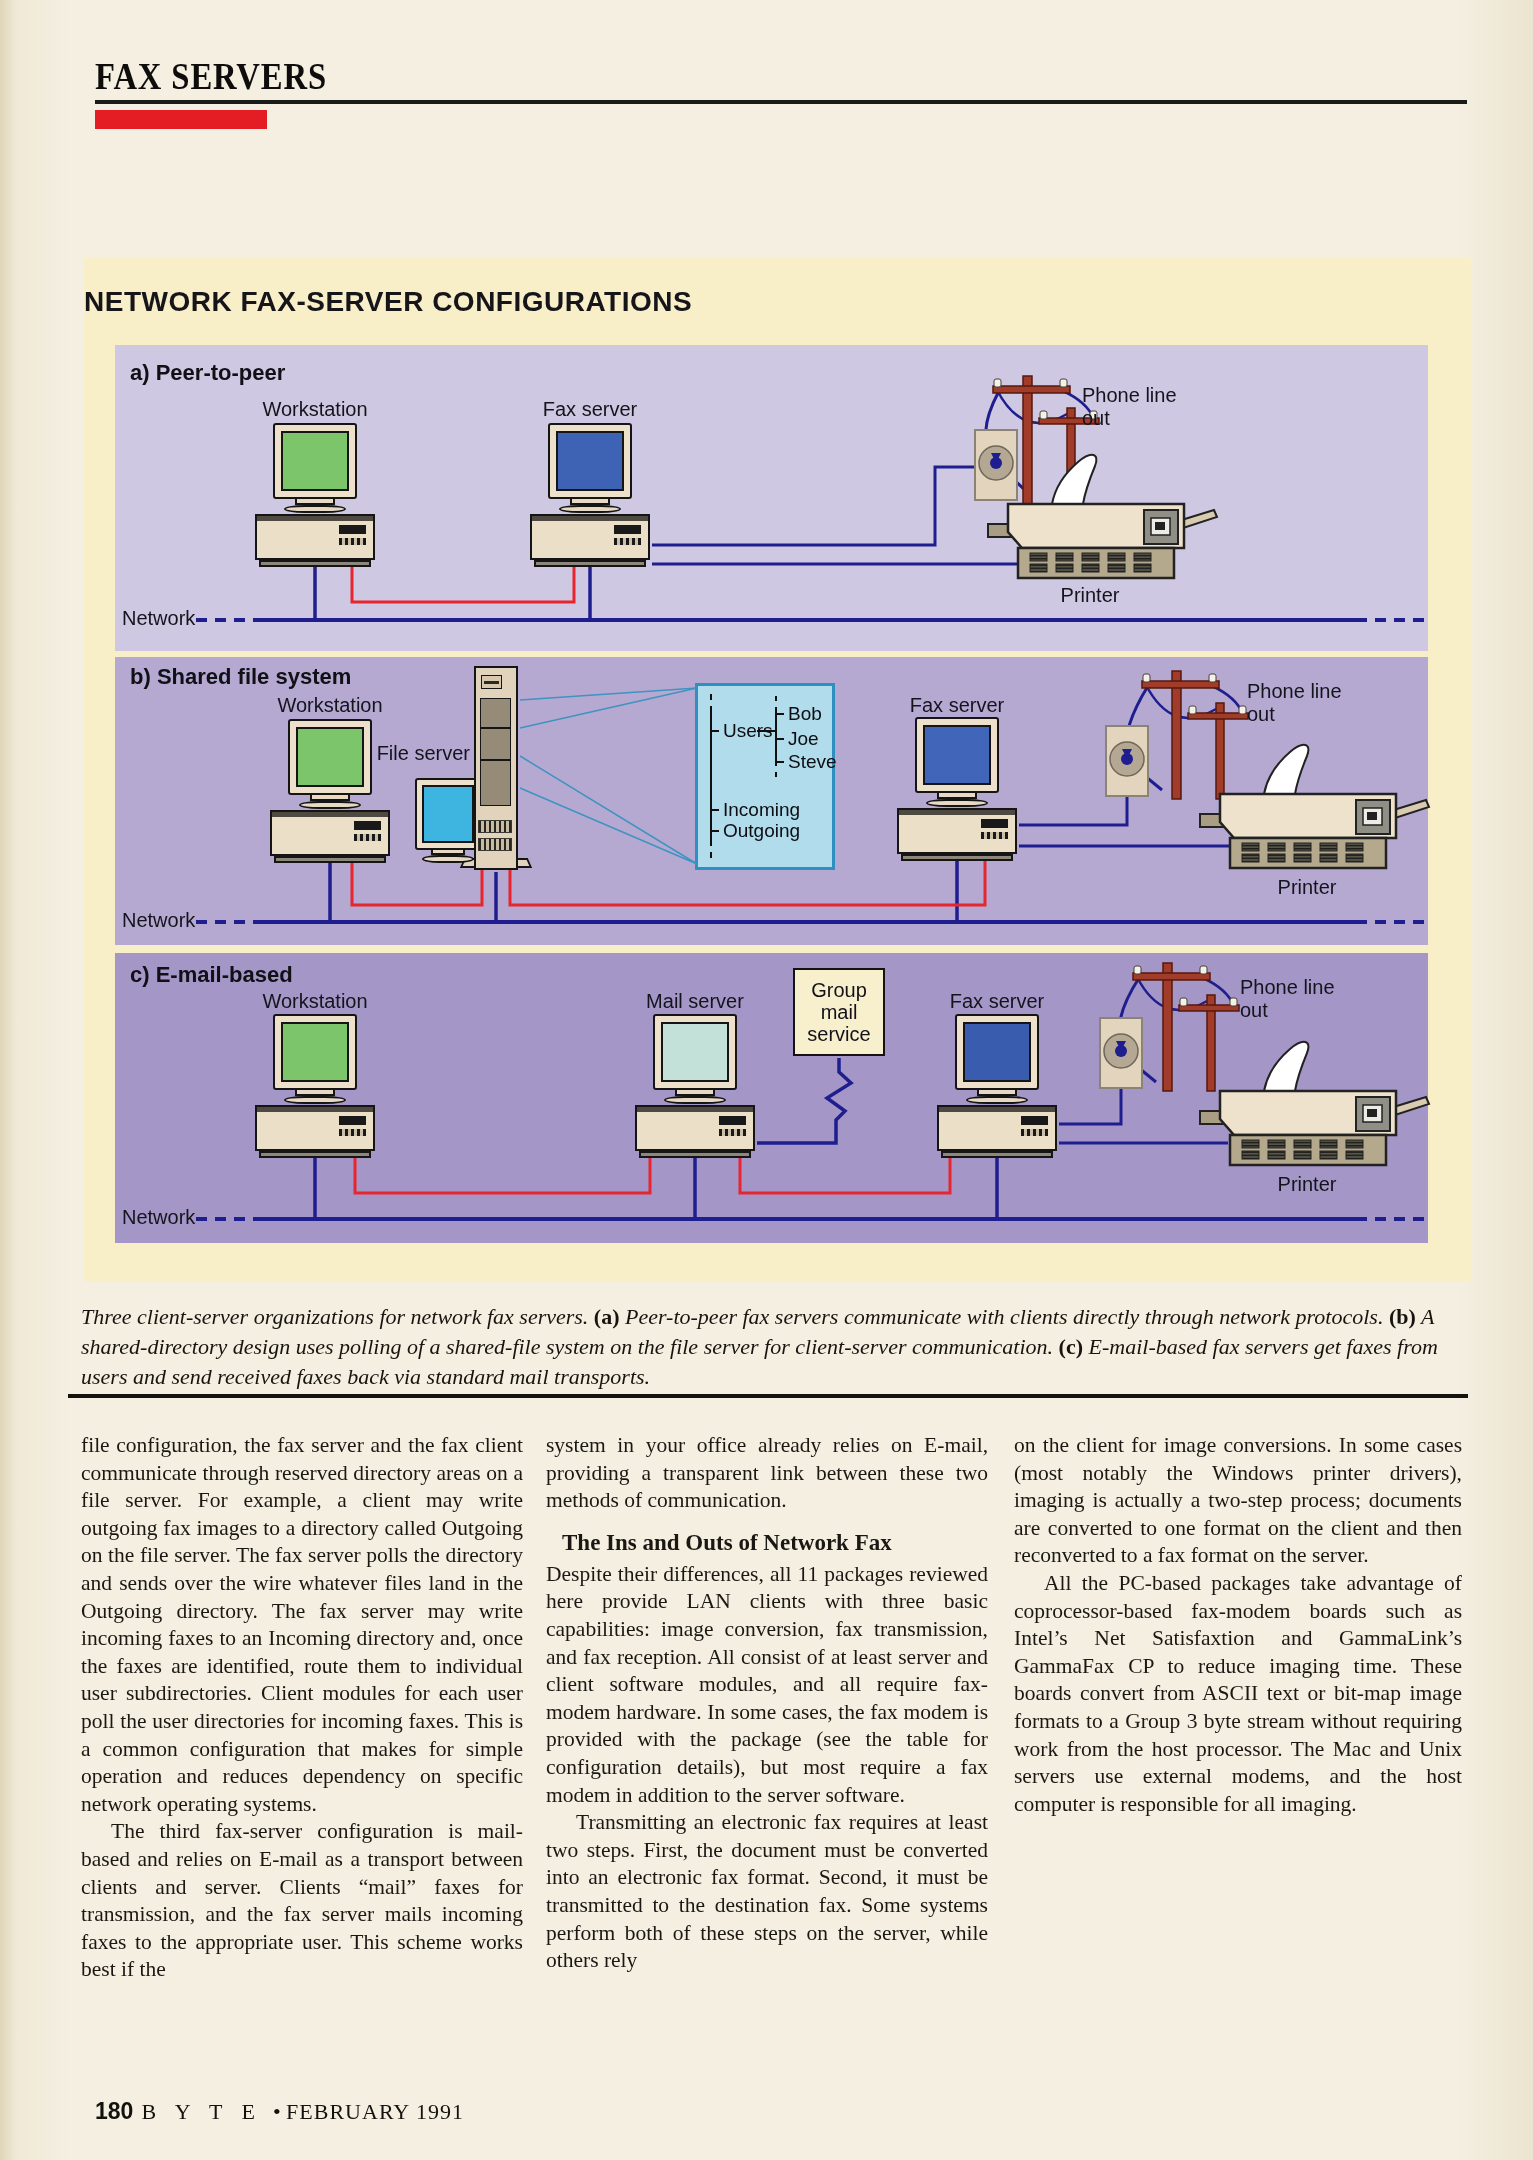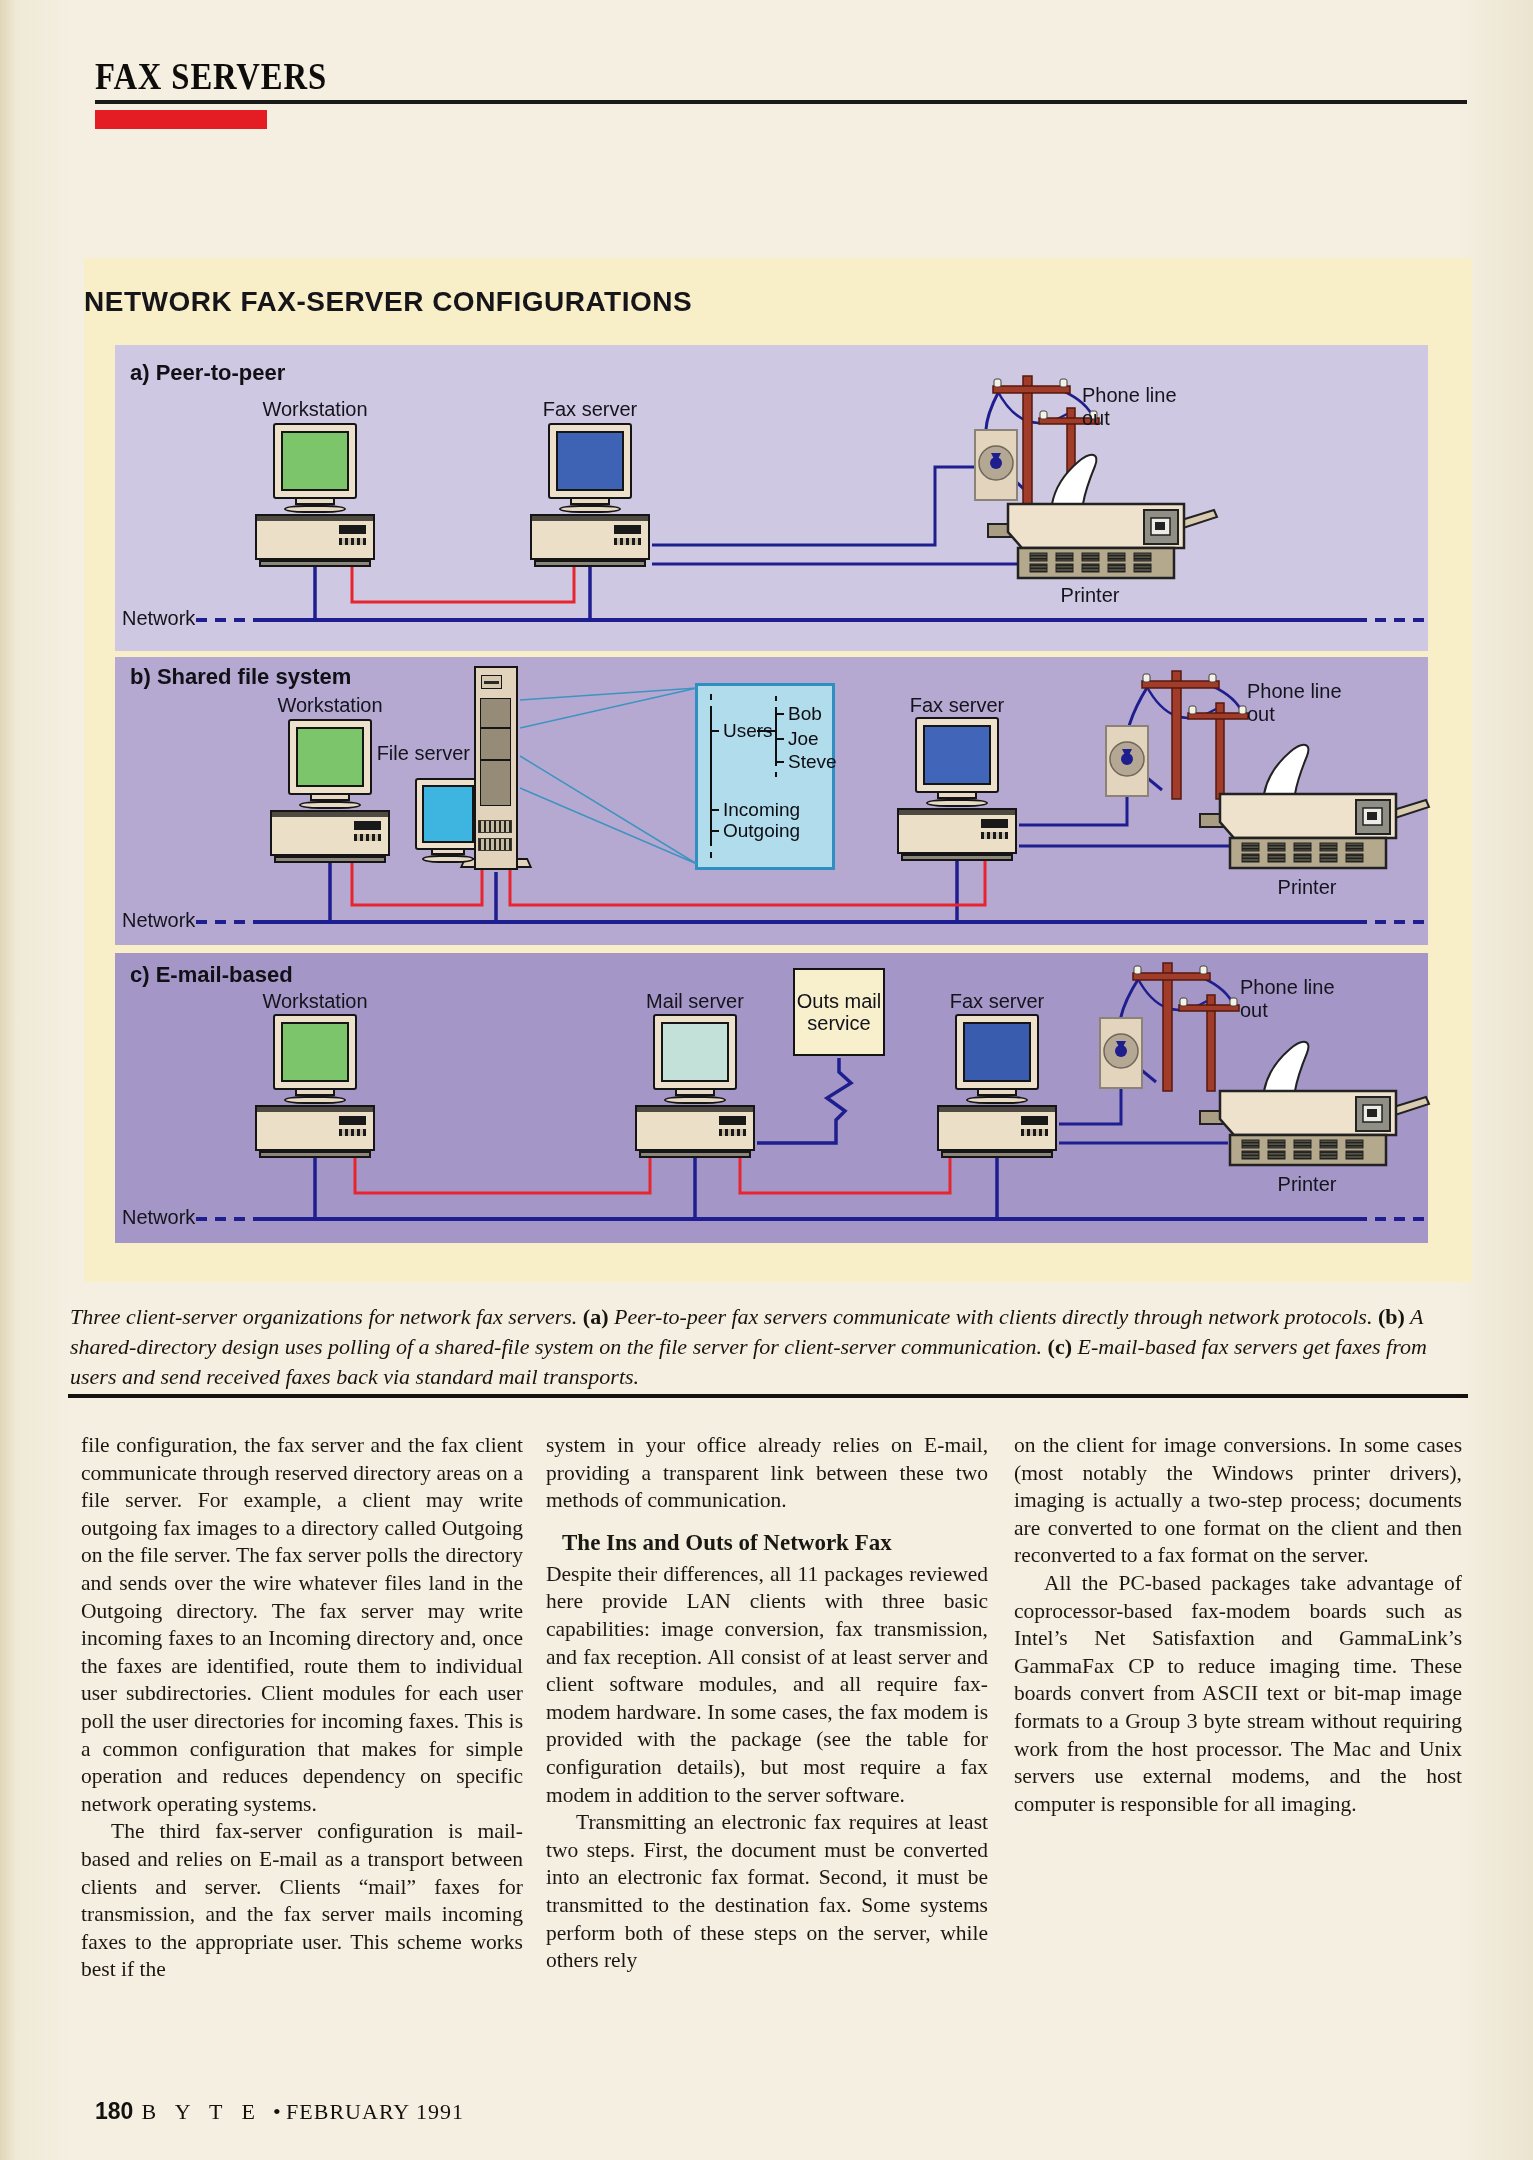--- a/index.html
+++ b/index.html
@@ -51,21 +51,21 @@
     background-size:100% 2px,100% 2px;background-position:0 28px,0 60px;background-repeat:no-repeat}
   .tw-v{position:absolute;left:2px;width:34px;height:13px;
     background:repeating-linear-gradient(90deg,#26261f 0 2px,#c7bca3 2px 5px);border:1px solid #3a3a32}
   .callout{position:absolute;left:695px;top:683px;width:140px;height:187px;background:#b0dcec;
     border:3px solid #2f8fc0;z-index:2}
   .co-lbl{position:absolute;font:19px/22px "Liberation Sans",sans-serif;color:#0d0d12;z-index:5}
   .otherbox{position:absolute;left:793px;top:968px;width:92px;height:88px;background:#f8f0cc;
     border:2.5px solid #131313;z-index:4;display:flex;align-items:center;justify-content:center;text-align:center;
     font:20px/22px "Liberation Sans",sans-serif;color:#12121a}
   
-  .caption{position:absolute;left:70px;top:1302px;width:1398px;
+  .caption{position:absolute;left:81px;top:1302px;width:1398px;
     font:italic 22px/1.37 "Liberation Serif",serif;color:#17140f}
   .caption b{font-style:normal;font-weight:bold}
   .caption-rule{position:absolute;left:68px;top:1394px;width:1400px;height:4px;background:#14120f}
   
   .col{position:absolute;top:1432px;width:442px;font:21.5px/27.6px "Liberation Serif",serif;
     color:#1b1814;text-align:justify}
   .c1{left:81px}.c2{left:546px}.c3{left:1014px;width:448px}
   .col p.ind{text-indent:30px}
   .subhead{font:bold 23px "Liberation Serif",serif;margin:15px 0 5px 16px;text-align:left}
   
@@ -346,21 +346,21 @@
     <div class="mon">
         <div class="scr" style="background:#c3e1d9"></div>
       </div>
     <div class="neck"></div>
       <div class="foot"></div>
     <div class="case">
         <div class="fdd"></div>
       </div>
       <div class="plinth"></div>
   </div>
-  <div class="otherbox">Outs mail service</div>
+  <div class="otherbox">Group mail service</div>
   <div class="lbl ctr" style="left:937px;top:990px;width:120px">Fax server</div>
   <div class="pc" style="left:937px;top:1014px">
     <div class="mon">
         <div class="scr" style="background:#3a5cae"></div>
       </div>
     <div class="neck"></div>
       <div class="foot"></div>
     <div class="case">
         <div class="fdd"></div>
       </div>

